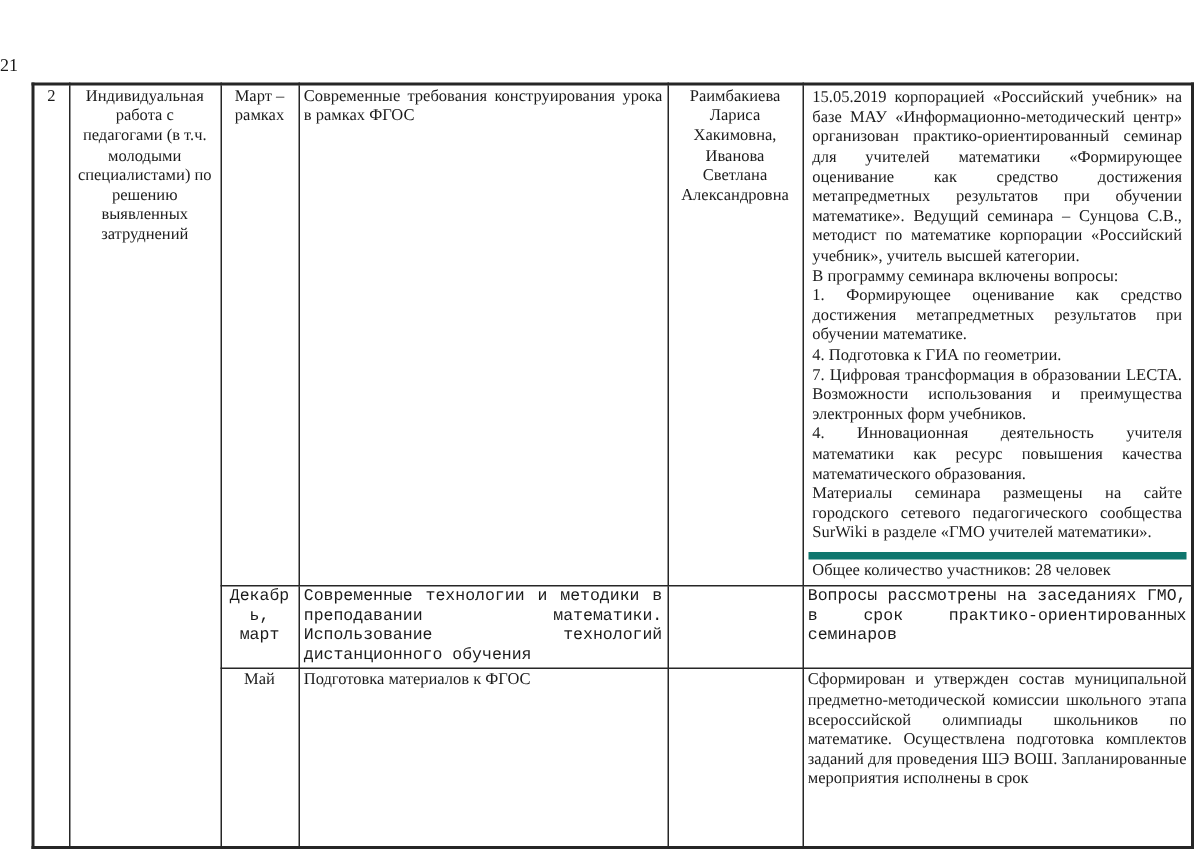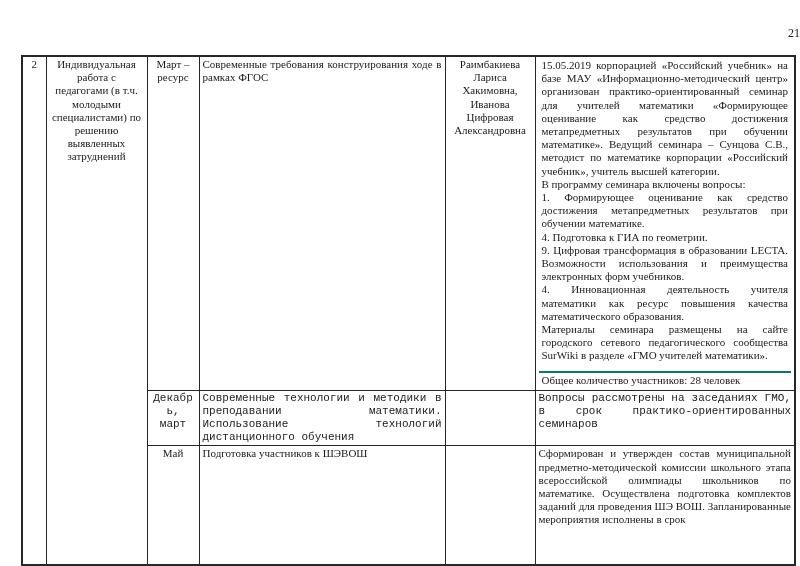--- a/index.html
+++ b/index.html
@@ -7,24 +7,24 @@
     position: relative;
     width: 800px;
     height: 566px;
     background: #ffffff;
     font-family: "Liberation Serif", serif;
     color: #1b1b1b;
     overflow: hidden;
   }
   .page-number {
     position: absolute;
-    top: 26px;
+    top: 36px;
     left: 0;
     width: 800px;
-    text-align: right;
+    text-align: left;
     font-size: 12px;
     line-height: 14px;
   }
   table.doc-table {
     position: absolute;
     left: 21px;
     top: 55px;
     width: 773px;
     border-collapse: collapse;
     table-layout: fixed;
@@ -47,21 +47,21 @@
     flex-direction: column;
     height: 330px;
   }
   .result-main {
     flex: 1 1 auto;
     padding: 1px 3px;
     text-align: justify;
   }
   .result-main .para { text-align: justify; }
   .participants-line {
-    border-top: 2px solid #0f766e;
+    border-top: 5px solid #0f766e;
     padding: 1px 3px;
     text-align: left;
   }
 </style>
 </head>
 <body>
 
 <div class="page">
 
   <div class="page-number">21</div>
@@ -72,46 +72,46 @@
       <col style="width:101px">
       <col style="width:52px">
       <col style="width:246px">
       <col style="width:90px">
       <col style="width:260px">
     </colgroup>
     <tbody>
       <tr style="height:334px;">
         <td class="center" rowspan="3">2</td>
         <td class="center" rowspan="3">Индивидуальная работа с педагогами (в т.ч. молодыми специалистами) по решению выявленных затруднений</td>
-        <td class="center">Март – ресурс</td>
-        <td class="justify">Современные требования конструирования ходе в рамках ФГОС</td>
-        <td class="center">Раимбакиева Лариса Хакимовна, Иванова Цифровая Александровна</td>
+        <td class="center">Март – рамках</td>
+        <td class="justify">Современные требования конструирования урока в рамках ФГОС</td>
+        <td class="center">Раимбакиева Лариса Хакимовна, Иванова Светлана Александровна</td>
         <td class="no-pad">
           <div class="cell-flex">
             <div class="result-main">
               <div class="para">15.05.2019 корпорацией «Российский учебник» на базе МАУ «Информационно-методический центр» организован практико-ориентированный семинар для учителей математики «Формирующее оценивание как средство достижения метапредметных результатов при обучении математике». Ведущий семинара – Сунцова С.В., методист по математике корпорации «Российский учебник», учитель высшей категории.</div>
               <div class="para">В программу семинара включены вопросы:</div>
               <div class="para">1. Формирующее оценивание как средство достижения метапредметных результатов при обучении математике.</div>
               <div class="para">4. Подготовка к ГИА по геометрии.</div>
-              <div class="para">9. Цифровая трансформация в образовании LECTA. Возможности использования и преимущества электронных форм учебников.</div>
+              <div class="para">7. Цифровая трансформация в образовании LECTA. Возможности использования и преимущества электронных форм учебников.</div>
               <div class="para">4. Инновационная деятельность учителя математики как ресурс повышения качества математического образования.</div>
               <div class="para">Материалы семинара размещены на сайте городского сетевого педагогического сообщества SurWiki в разделе «ГМО учителей математики».</div>
             </div>
             <div class="participants-line">Общее количество участников: 28 человек</div>
           </div>
         </td>
       </tr>
       <tr style="height:51px;font-family:Liberation Mono, monospace;">
         <td class="center">Декабрь, март</td>
         <td class="justify">Современные технологии и методики в преподавании математики. Использование технологий дистанционного обучения</td>
         <td class="center"></td>
         <td class="justify">Вопросы рассмотрены на заседаниях ГМО, в срок практико-ориентированных семинаров</td>
       </tr>
       <tr style="height:119px;">
         <td class="center">Май</td>
-        <td class="justify">Подготовка участников к ШЭВОШ</td>
+        <td class="justify">Подготовка материалов к ФГОС</td>
         <td class="center"></td>
         <td class="justify">Сформирован и утвержден состав муниципальной предметно-методической комиссии школьного этапа всероссийской олимпиады школьников по математике. Осуществлена подготовка комплектов заданий для проведения ШЭ ВОШ. Запланированные мероприятия исполнены в срок</td>
       </tr>
     </tbody>
   </table>
 
 </div>
 
 </body></html>

